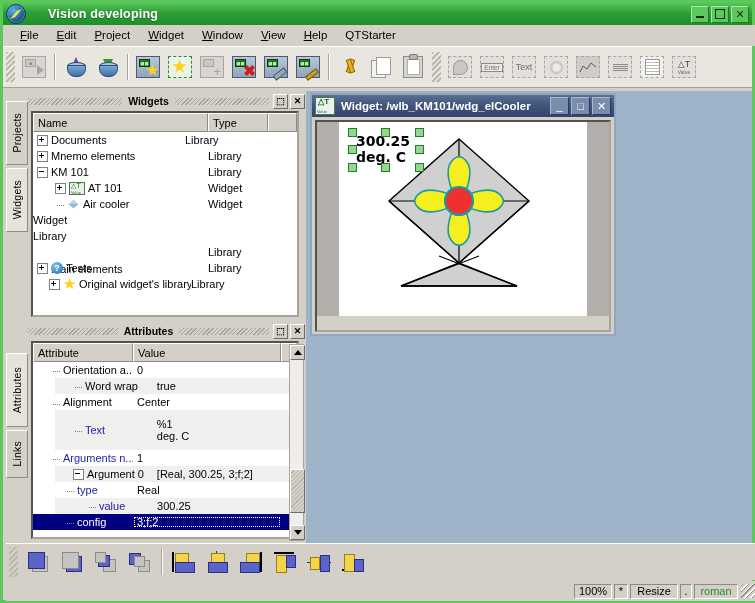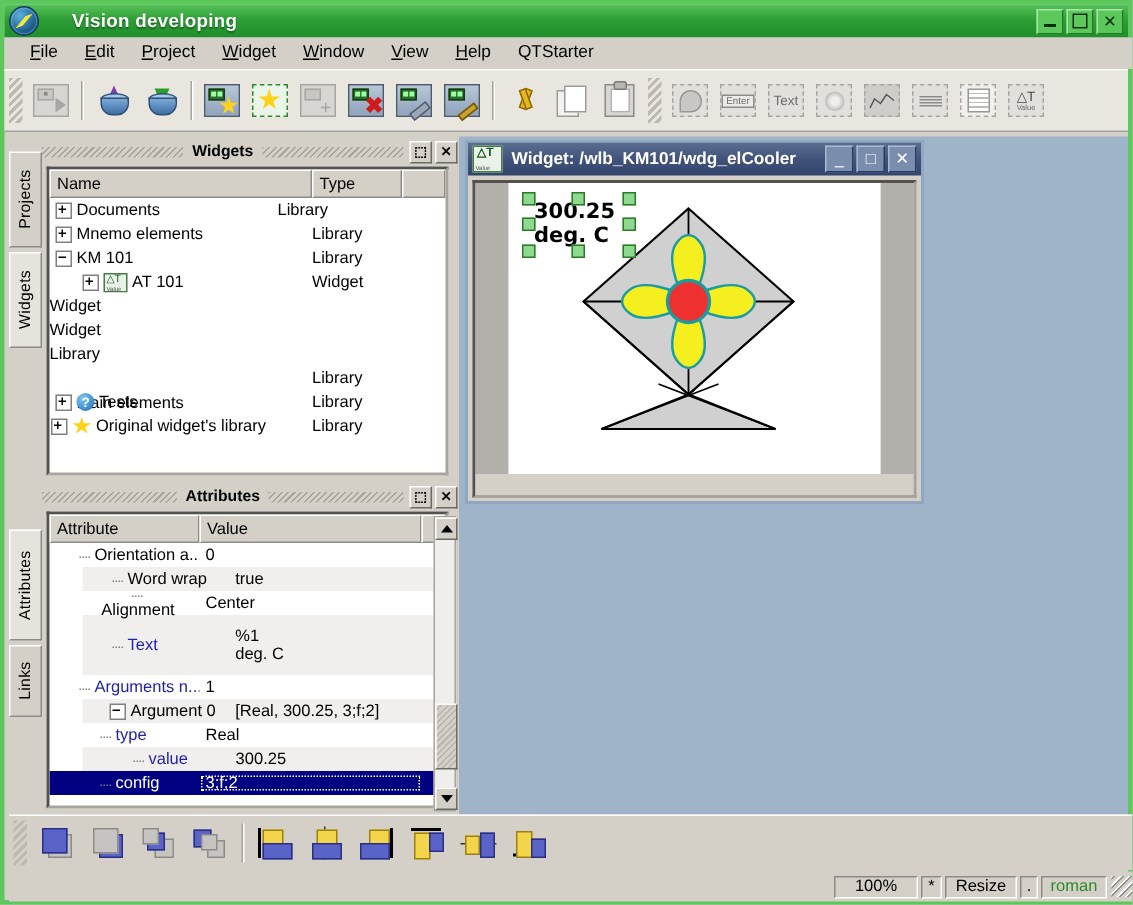--- a/index.html
+++ b/index.html
@@ -402,20 +402,27 @@
           </div>
           <div class="trow">
             <div class="cell" style="width:175px;display:flex;align-items:center;padding-left:22px;">
               <span class="exp plus"></span>
               <span class="icon-at"></span>
               <span>AT 101</span>
             </div>
             <div class="cell" style="width:60px;">Widget</div>
           </div>
           <div class="trow">
+            <div class="cell" style="width:175px;display:flex;align-items:center;padding-left:22px;">
+              <span class="dots">
+                <span style="display:block;width:7px;border-top:1px dotted #808080;margin-top:5px;margin-left:2px;"></span>
+              </span>
+              <span class="icon-cool"></span>
+              <span>Air cooler</span>
+            </div>
             <div class="cell" style="width:60px;">Widget</div>
           </div>
           <div class="trow">
             <div class="cell" style="width:60px;">Widget</div>
           </div>
           <div class="trow">
             <div class="cell" style="width:60px;">Library</div>
           </div>
           <div class="trow">
             <div class="cell" style="width:175px;display:flex;align-items:center;padding-left:4px;margin-top:33px;">
@@ -426,21 +433,21 @@
           </div>
           <div class="trow">
             <div class="cell" style="width:175px;display:flex;align-items:center;padding-left:4px;">
               <span class="exp plus"></span>
               <span class="icon-q">?</span>
               <span>Tests</span>
             </div>
             <div class="cell" style="width:60px;">Library</div>
           </div>
           <div class="trow">
-            <div class="cell" style="width:175px;display:flex;align-items:center;padding-left:1px;">
+            <div class="cell" style="width:158px;display:flex;align-items:center;padding-left:16px;">
               <span class="exp plus"></span>
               <span class="icon-star"></span>
               <span>Original widget's library</span>
             </div>
             <div class="cell" style="width:60px;">Library</div>
           </div>
         </div>
     </div>
   </div>
 
@@ -477,21 +484,21 @@
               <span class="dots">
                 <span style="display:block;width:7px;border-top:1px dotted #808080;margin-top:5px;margin-left:2px;"></span>
               </span>
               <span>Word wrap</span>
             </div>
             <div class="cell" style="width:148px;padding-left:4px;">
               <div>true</div>
             </div>
           </div>
           <div class="trow">
-            <div class="cell" style="width:100px;display:flex;align-items:center;padding-left:18px;flex-direction:column;">
+            <div class="cell" style="width:100px;display:flex;align-items:flex-end;padding-left:18px;">
               <span class="dots">
                 <span style="display:block;width:7px;border-top:1px dotted #808080;margin-top:5px;margin-left:2px;"></span>
               </span>
               <span>Alignment</span>
             </div>
             <div class="cell" style="width:148px;padding-left:4px;">
               <div> Center</div>
             </div>
           </div>
           <div class="trow alt" style="height: 40px;">
@@ -686,21 +693,21 @@
       <div class="zb sqB" style="left:16px;top:7px;width:8px;height:15px;"></div>
     </div>
     <div class="bbtn">
       <div class="bar" style="left:4px;bottom:5px;width:20px;height:2px;"></div>
       <div class="zb sqY" style="left:6px;top:6px;width:9px;height:16px;"></div>
       <div class="zb sqB" style="left:16px;top:11px;width:8px;height:11px;"></div>
     </div>
   </div>
 
   <div class="statusbar" style="left:3px;top:578px;width:749px;">
-    <div class="sfield" style="width:56px;justify-content:center;">100%</div>
+    <div class="sfield" style="width:38px;justify-content:center;">100%</div>
     <div class="sfield" style="width:14px;justify-content:center;">*</div>
     <div class="sfield" style="width:48px;justify-content:center;">Resize</div>
     <div class="sfield" style="width:12px;justify-content:center;">.</div>
     <div class="sfield green" style="width:44px;justify-content:center;">roman</div>
     <div class="sgrip"></div>
   </div>
 
 </div>
 
 </body></html>

